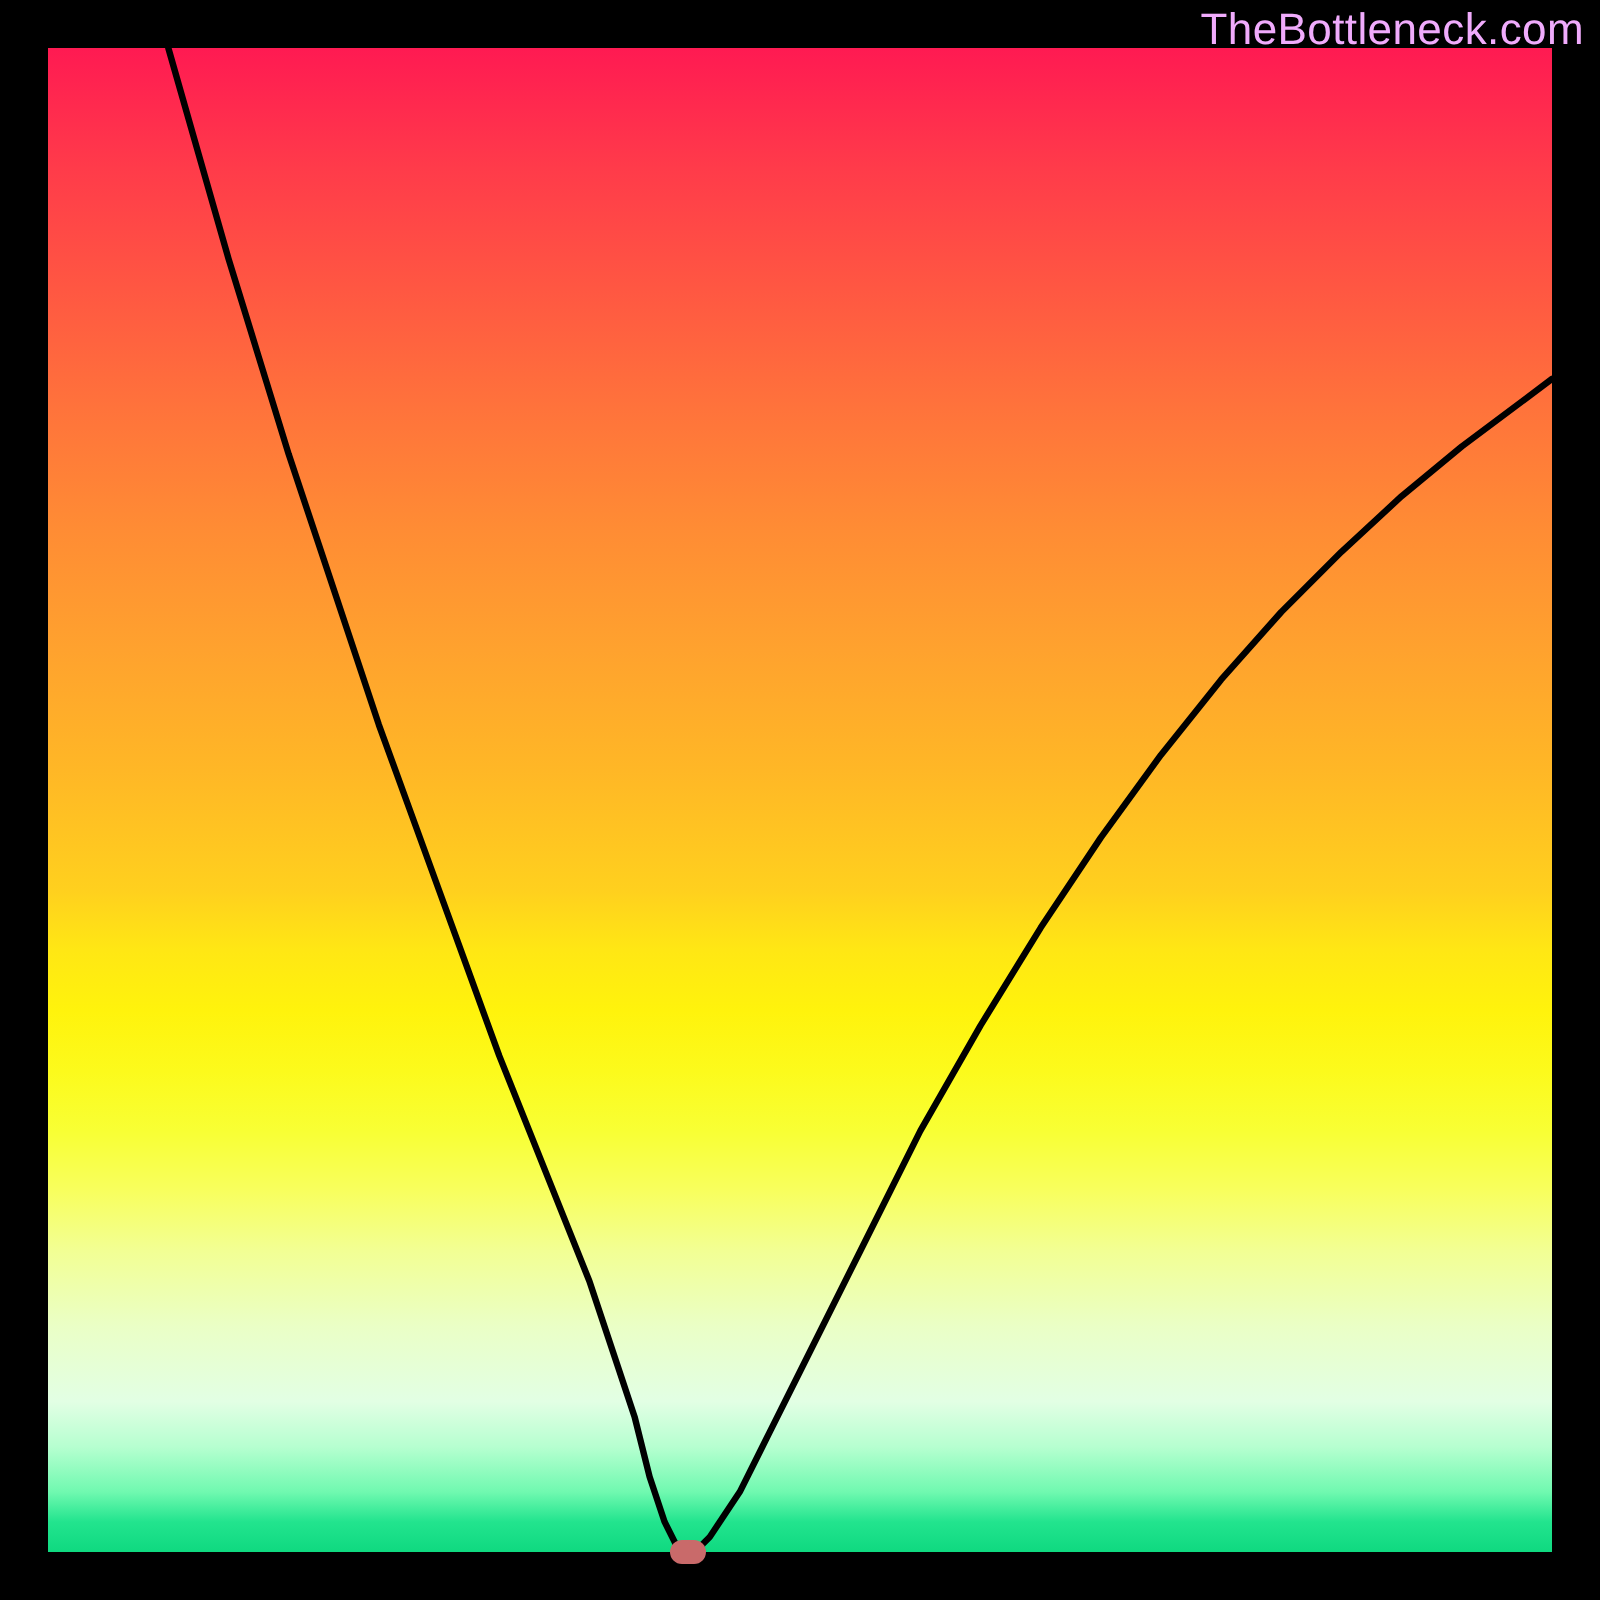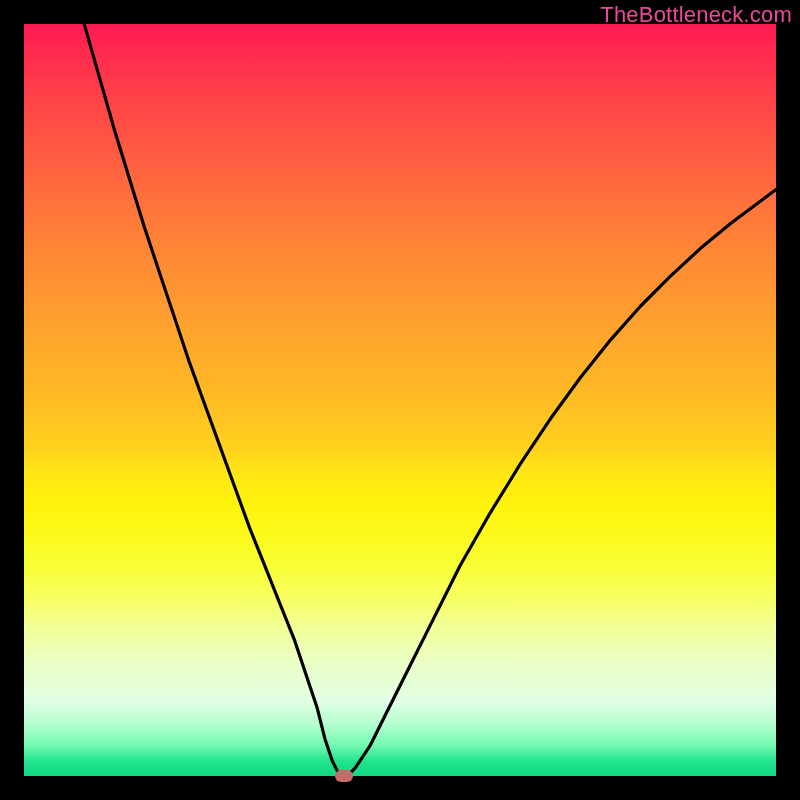--- a/index.html
+++ b/index.html
@@ -45,21 +45,21 @@
       #b6ffd0 93%,
       #70f9b0 96%,
       #22e48e 98%,
       #0fd980 100%
     );
   }
   .watermark {
     position: absolute;
     top: 2px;
     right: 8px;
-    color: #ec4899;
+    color: #f0abfc;
     font-size: 22px;
     font-weight: 500;
     letter-spacing: 0.2px;
     user-select: none;
   }
   svg.curve {
     position: absolute;
     left: 0;
     top: 0;
     width: 752px;

